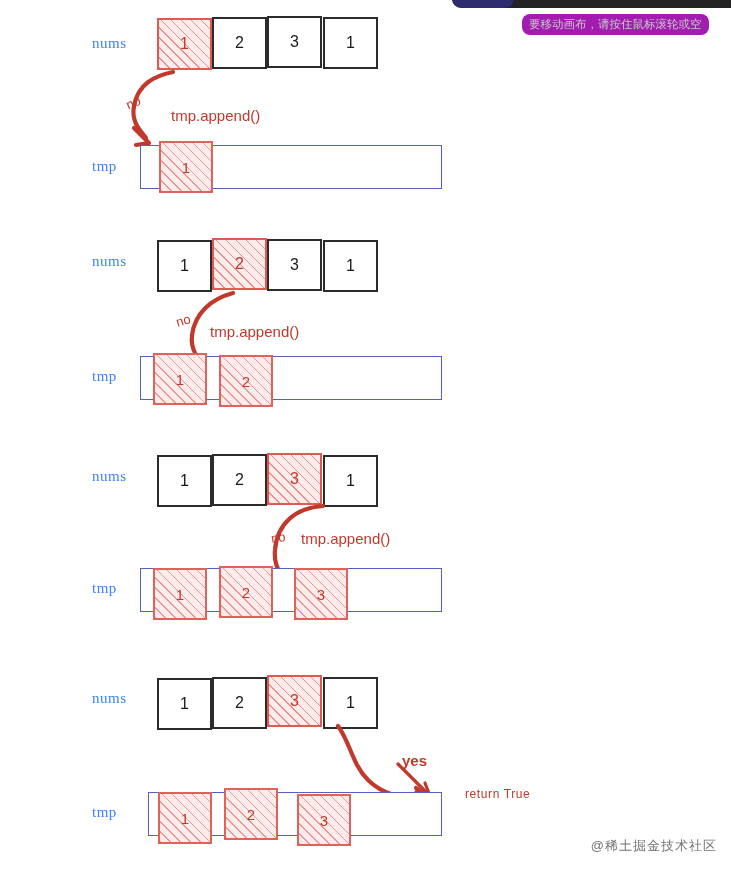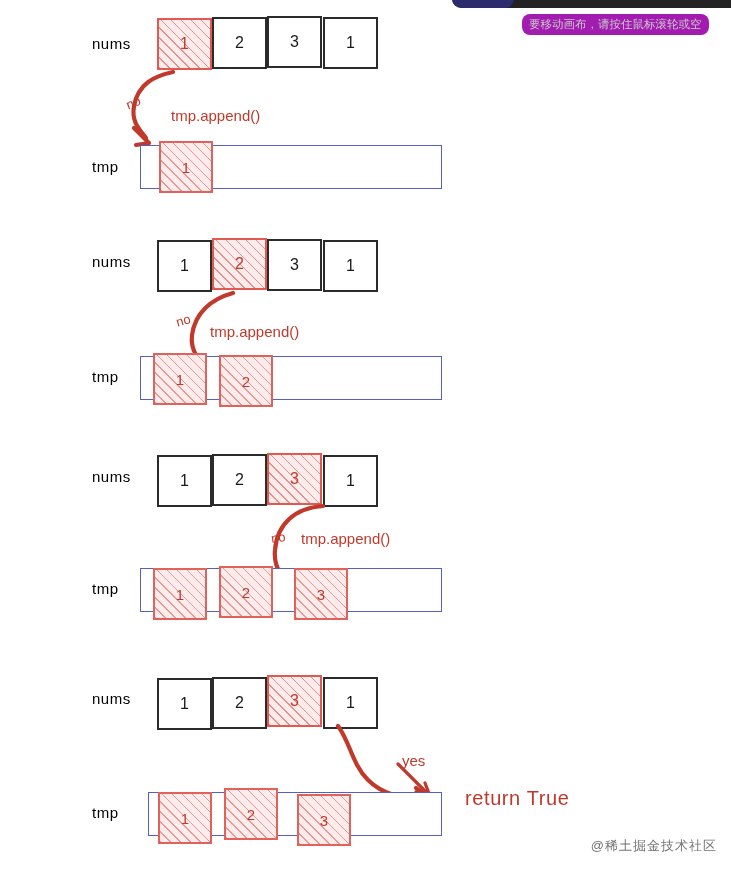--- a/index.html
+++ b/index.html
@@ -48,24 +48,25 @@
     border-radius: 8px;
     overflow: hidden;
     max-width: 209px;
   }
 
   
   .panel { position: absolute; left: 0; width: 731px; }
 
   .row-label {
     position: absolute;
-    color: #000000;
+    color: #3b82f6;
     font-size: 15px;
     letter-spacing: .5px;
     white-space: nowrap;
+    font-family: Liberation Serif, serif;
   }
 
   
   .nums-array {
     position: absolute;
     height: 52px;
   }
   .nums-cell {
     position: absolute;
     top: 0;
@@ -114,21 +115,21 @@
 
   
   .annot {
     position: absolute;
     color: #c0392b;
     white-space: nowrap;
   }
   .annot-no      { font-size: 13px; }
   .annot-append  { font-size: 15px; }
   .annot-yes     { font-size: 15px; }
-  .annot-return  { font-size: 20px; letter-spacing: .6px; }
+  .annot-return  { font-size: 12px; letter-spacing: .6px; }
 
   .arrow-svg { position: absolute; overflow: visible; pointer-events: none; }
 
   
   #watermark {
     position: absolute;
     right: 14px;
     bottom: 24px;
     color: #737373;
     font-size: 13px;
@@ -233,21 +234,21 @@
   <svg class="arrow-svg" style="left:320px;top:62px;" width="145" height="90" viewBox="0 0 145 90">
     <path d="M 18 4 C 30 20, 32 42, 48 58 C 64 74, 88 78, 110 78" fill="none" stroke="#c0392b" stroke-width="4.2" stroke-linecap="round"></path>
     <path d="M 96 66 L 114 79 L 96 88" fill="none" stroke="#c0392b" stroke-width="4.2" stroke-linecap="round" stroke-linejoin="round"></path>
   </svg>
 
   <svg class="arrow-svg" style="left:392px;top:100px;" width="50" height="42" viewBox="0 0 50 42">
     <path d="M 6 4 L 36 34" fill="none" stroke="#c0392b" stroke-width="3.2" stroke-linecap="round"></path>
     <path d="M 24 32 L 38 36 L 33 23" fill="none" stroke="#c0392b" stroke-width="3.2" stroke-linecap="round" stroke-linejoin="round"></path>
   </svg>
 
-  <div class="annot annot-yes" style="left:402px;top:92px;">yes</div>
+  <div class="annot annot-yes" style="left:402px;top:92px;font-weight:bold;">yes</div>
   <div class="annot annot-return" style="left:465px;top:127px;">return True</div>
 
   <div class="tmp-box" style="left:148px;top:132px;width:294px;"></div>
   <div class="row-label" style="left:92px;top:144px;">tmp</div>
   <div class="tmp-cell" style="left:158px;top:132px;">1</div>
   <div class="tmp-cell" style="left:224px;top:128px;">2</div>
   <div class="tmp-cell" style="left:297px;top:134px;">3</div>
 </div>
 
 <div id="watermark">@稀土掘金技术社区</div>

